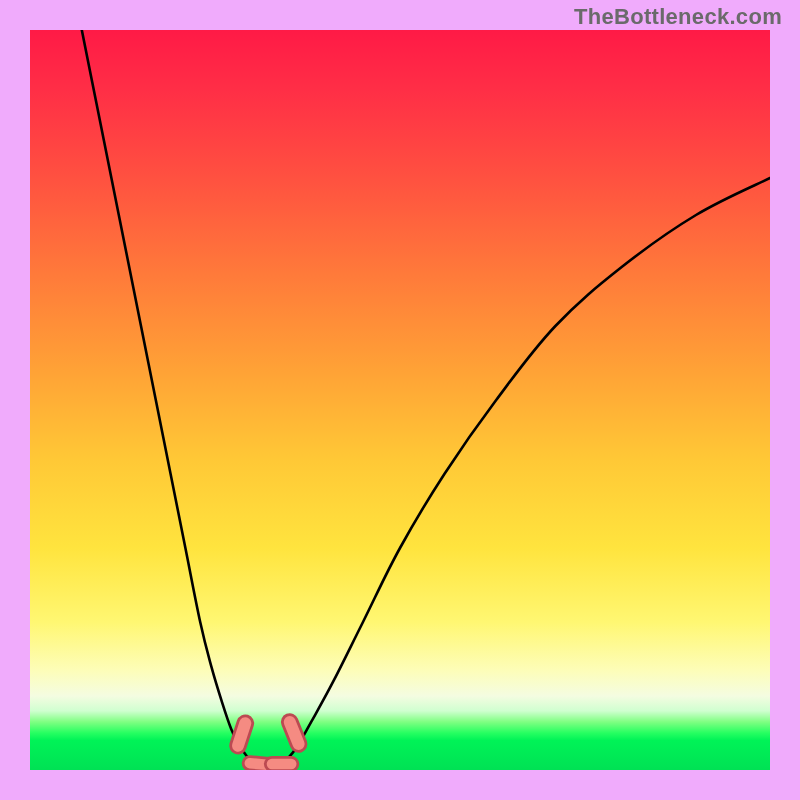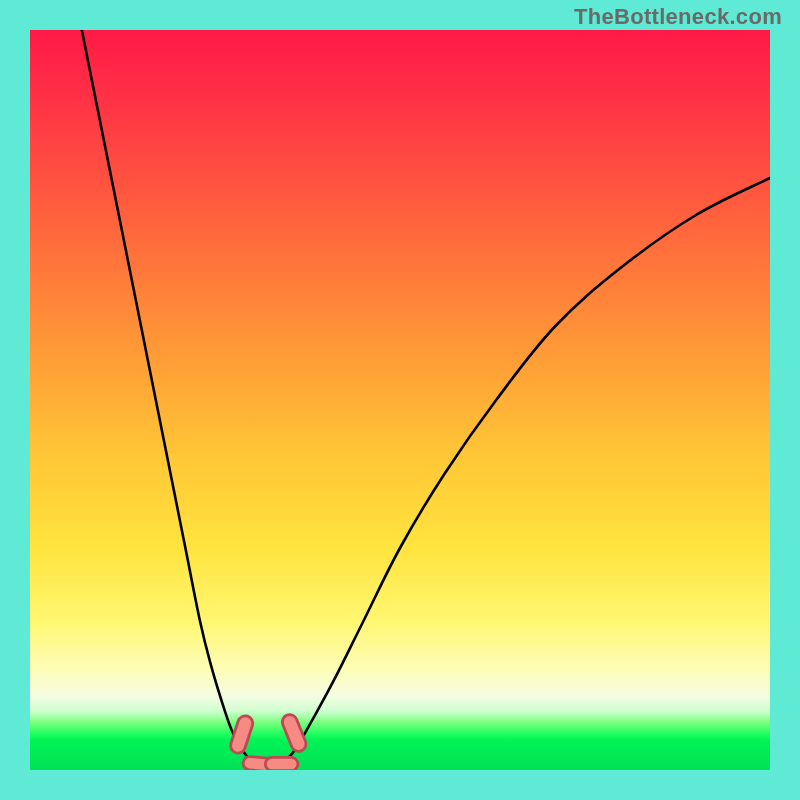--- a/index.html
+++ b/index.html
@@ -7,21 +7,21 @@
     padding: 0;
     width: 800px;
     height: 800px;
     background: #000;
     overflow: hidden;
   }
   .stage {
     position: relative;
     width: 800px;
     height: 800px;
-    background: #5eead4;
+    background: #f0abfc;
   }
   .watermark {
     position: absolute;
     top: 4px;
     right: 18px;
     font-family: Arial, Helvetica, sans-serif;
     font-size: 22px;
     font-weight: 600;
     color: #6a6a6a;
     letter-spacing: 0.3px;

